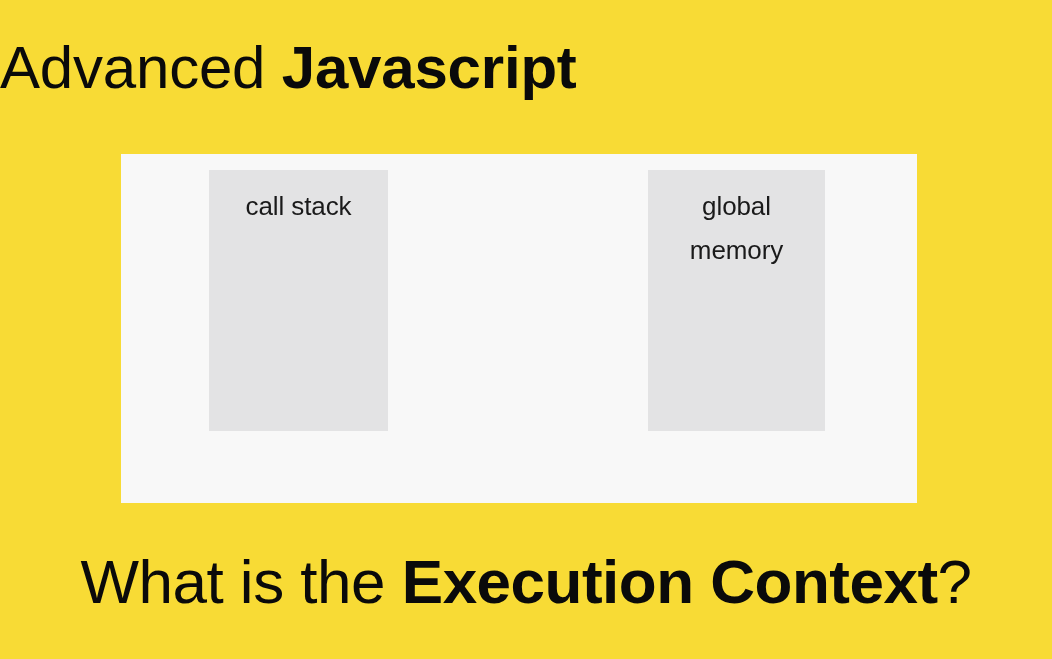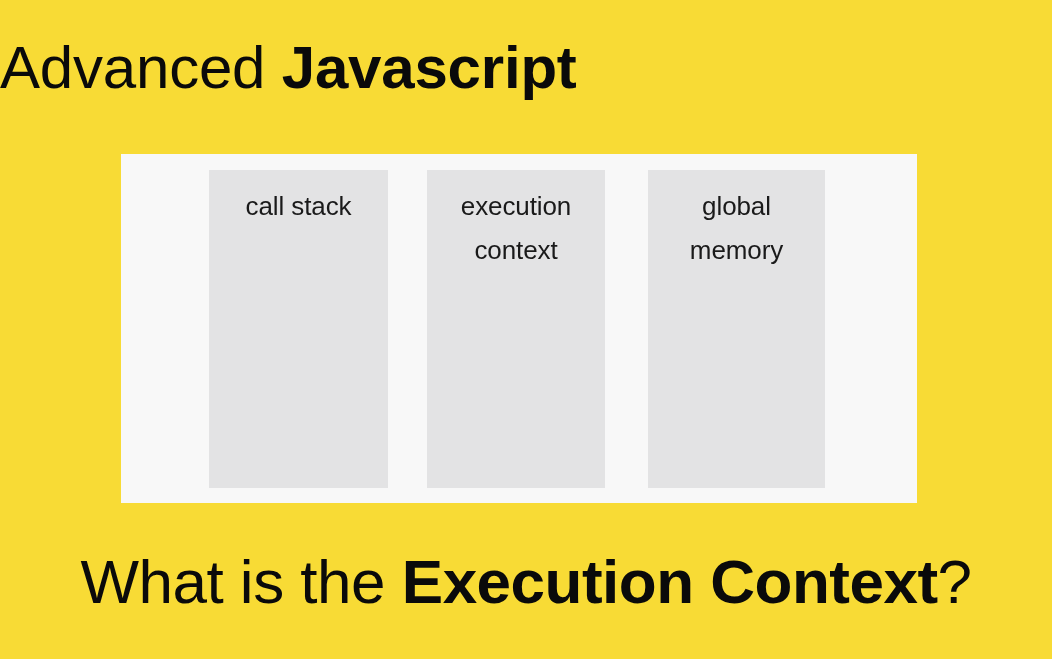--- a/index.html
+++ b/index.html
@@ -44,21 +44,21 @@
     left: 121px;
     top: 154px;
     width: 796px;
     height: 349px;
     background: #f8f8f8;
   }
 
   .column {
     position: absolute;
     top: 16px;
-    height: 318px;
+    height: 261px;
     background: #e3e3e4;
     box-sizing: border-box;
     padding-top: 14px;
     padding-left: 6px;
     padding-right: 6px;
     text-align: center;
   }
   #col-call-stack        { left: 88px;  width: 179px; }
   #col-execution-context { left: 306px; width: 178px; }
   #col-global-memory     { left: 527px; width: 177px; }
@@ -95,24 +95,20 @@
 <div id="slide">
 
   <div id="title"><span class="reg">Advanced </span><span class="bold">Javascript</span></div>
 
   <div id="panel">
 
     <div class="column" id="col-call-stack">
       <span class="column-label">call stack</span>
     </div>
 
-    <div class="column" id="col-execution-context">
-      <span class="column-label">execution
-context</span>
-    </div>
 
     <div class="column" id="col-global-memory">
       <span class="column-label">global
 memory</span>
     </div>
 
   </div>
 
   <div id="caption"><span class="reg">What is the </span><span class="bold">Execution Context</span><span class="reg">?</span></div>
 

